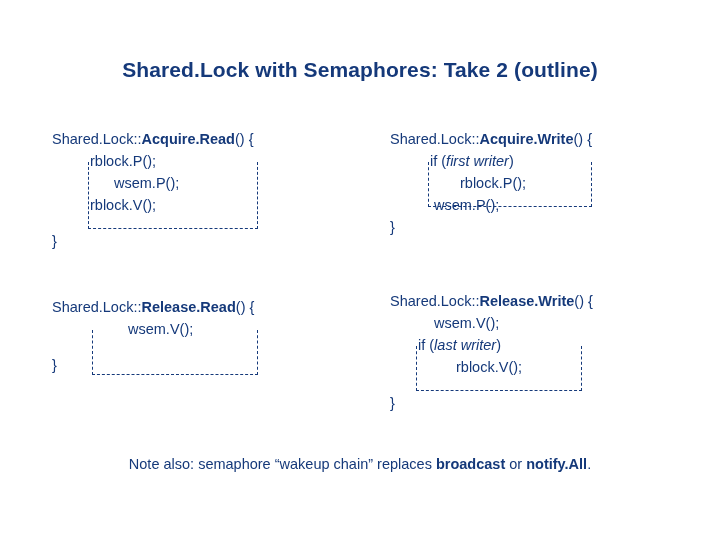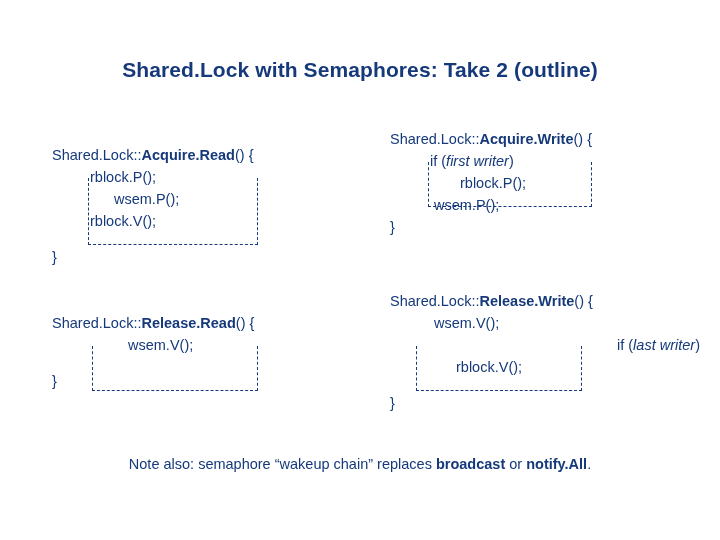--- a/index.html
+++ b/index.html
@@ -32,21 +32,21 @@
   }
   .code-area {
     position: absolute;
     top: 128px;
     left: 0;
     width: 720px;
   }
   .col-left {
     position: absolute;
     left: 52px;
-    top: 16px;
+    top: 0;
     width: 300px;
   }
   .col-right {
     position: absolute;
     left: 390px;
     top: 0;
     width: 310px;
   }
   .block {
     font-size: 14.5px;
@@ -135,21 +135,21 @@
         <div class="ln closebrace" style="padding-top:0px;">}</div>
 
         <div class="marker" style="left:38px; top:34px; width:162px; height:44px;"></div>
       </div>
 
       <div class="block" style="position:relative; margin-top:52px;">
         <div class="ln hdr">
           <span>Shared.Lock::</span><span class="bold">Release.Write</span><span>() {</span>
         </div>
         <div class="ln" style="padding-left:44px;">wsem.V();</div>
-        <div class="ln" style="padding-left:28px;text-align:right;"><span>if (</span><span class="ital">last writer</span><span>)</span></div>
+        <div class="ln" style="padding-left:28px;"><span>if (</span><span class="ital">last writer</span><span>)</span></div>
         <div class="ln" style="padding-left:66px;">rblock.V();</div>
         <div class="ln closebrace" style="padding-top:14px;">}</div>
 
         <div class="marker" style="left:26px; top:56px; width:164px; height:44px;"></div>
       </div>
 
     </div>
   </div>
 
   <div class="footer" style="top:452px;">

